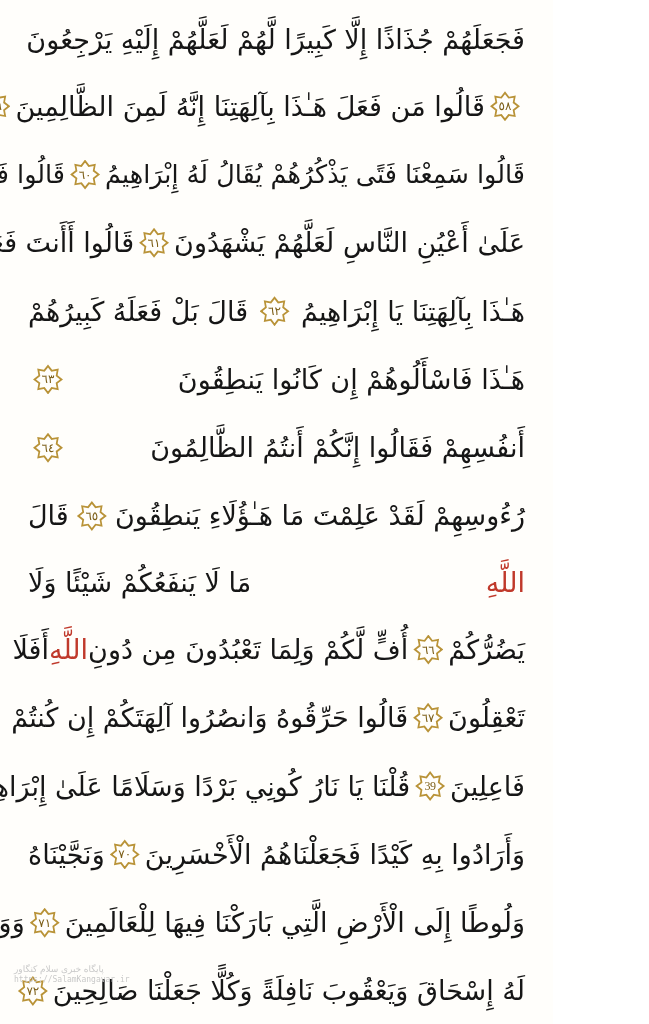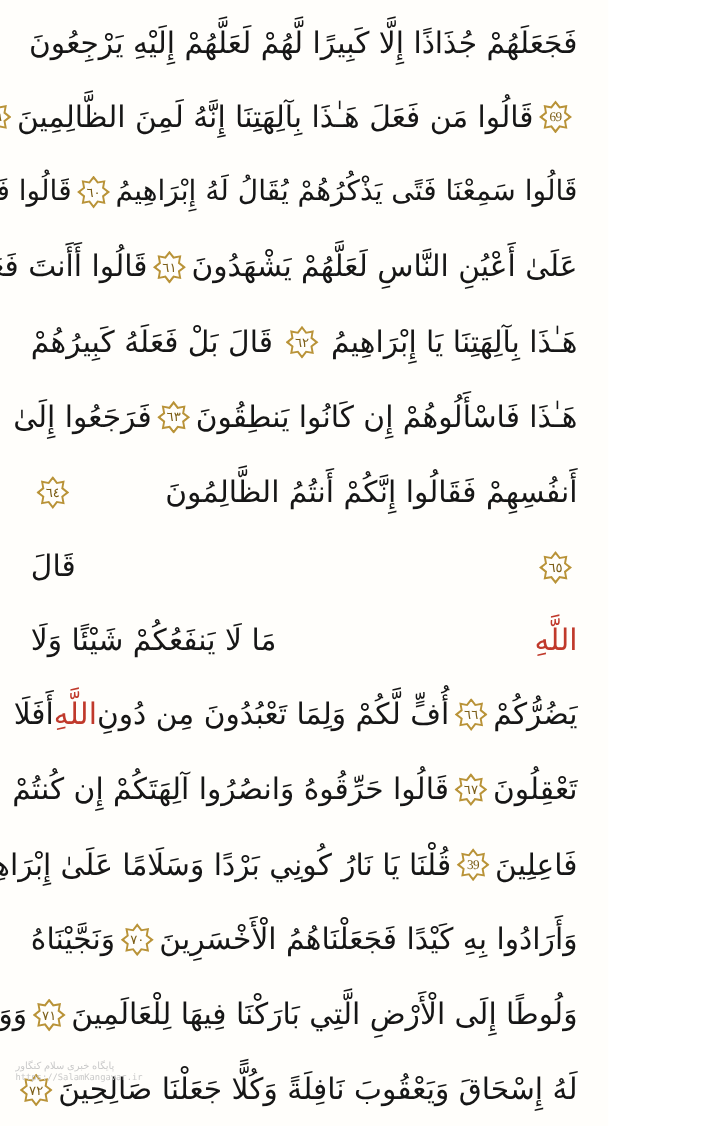--- a/index.html
+++ b/index.html
@@ -109,21 +109,21 @@
 
 <div class="page">
   <div class="lines" id="lines-container">
       <div class="line stretch" style="font-size: 27px;">
         <span class="seg">فَجَعَلَهُمْ جُذَاذًا إِلَّا كَبِيرًا لَّهُمْ لَعَلَّهُمْ إِلَيْهِ يَرْجِعُونَ</span>
       </div>
       <div class="line stretch" style="font-size: 27px;">
         <span class="ayah-mark">
           <span class="star"></span>
           <span class="inner"></span>
-          <span class="num">69</span>
+          <span class="num">٥٨</span>
         </span>
         <span class="seg">قَالُوا مَن فَعَلَ هَـٰذَا بِآلِهَتِنَا إِنَّهُ لَمِنَ الظَّالِمِينَ</span>
         <span class="ayah-mark">
           <span class="star"></span>
           <span class="inner"></span>
           <span class="num">٥٩</span>
         </span>
       </div>
       <div class="line stretch" style="font-size: 25.5px;">
         <span class="seg">قَالُوا سَمِعْنَا فَتًى يَذْكُرُهُمْ يُقَالُ لَهُ إِبْرَاهِيمُ</span>
@@ -152,31 +152,31 @@
         </span>
         <span class="seg">قَالَ بَلْ فَعَلَهُ كَبِيرُهُمْ</span>
       </div>
       <div class="line stretch" style="font-size: 27px;">
         <span class="seg">هَـٰذَا فَاسْأَلُوهُمْ إِن كَانُوا يَنطِقُونَ</span>
         <span class="ayah-mark">
           <span class="star"></span>
           <span class="inner"></span>
           <span class="num">٦٣</span>
         </span>
-        <span class="seg">فَرَجَعُوا إِلَىٰ</span>
       </div>
       <div class="line stretch" style="font-size: 27px;">
         <span class="seg">أَنفُسِهِمْ فَقَالُوا إِنَّكُمْ أَنتُمُ الظَّالِمُونَ</span>
         <span class="ayah-mark">
           <span class="star"></span>
           <span class="inner"></span>
           <span class="num">٦٤</span>
         </span>
       </div>
       <div class="line stretch" style="font-size: 27px;">
+        <span class="seg">رُءُوسِهِمْ لَقَدْ عَلِمْتَ مَا هَـٰؤُلَاءِ يَنطِقُونَ</span>
         <span class="ayah-mark">
           <span class="star"></span>
           <span class="inner"></span>
           <span class="num">٦٥</span>
         </span>
         <span class="seg">قَالَ</span>
       </div>
       <div class="line stretch" style="font-size: 27px;">
         <span class="seg lafz">اللَّهِ</span>
         <span class="seg">مَا لَا يَنفَعُكُمْ شَيْئًا وَلَا</span>

